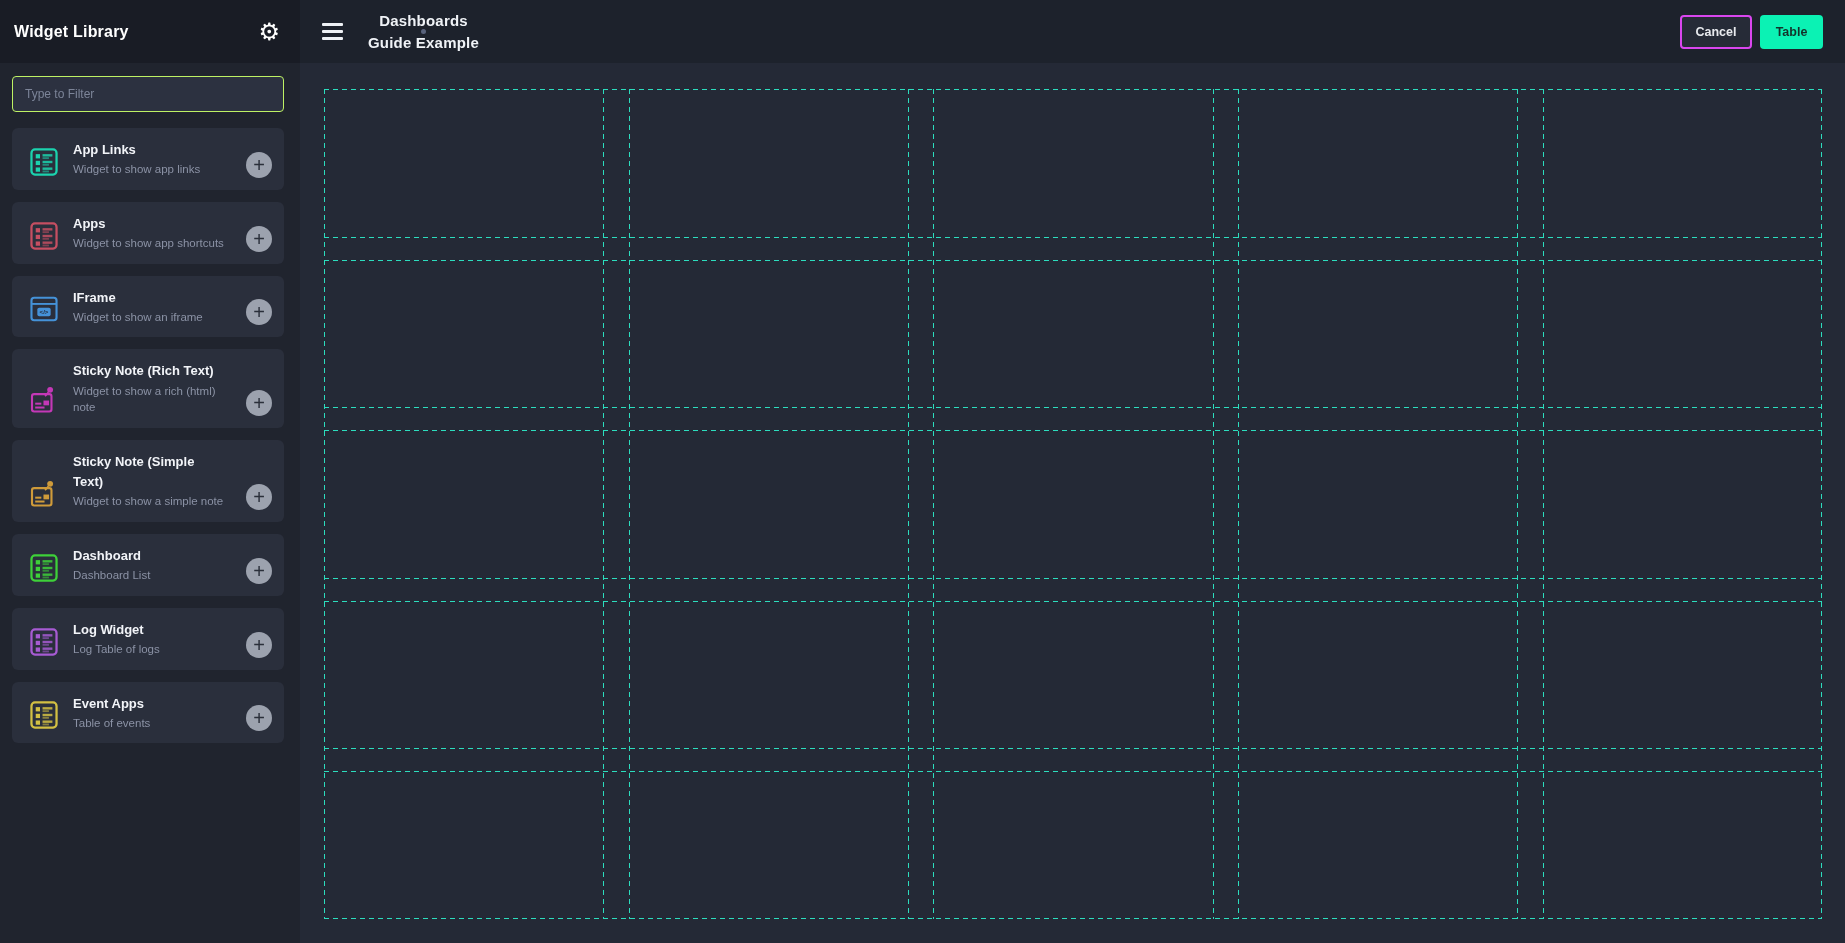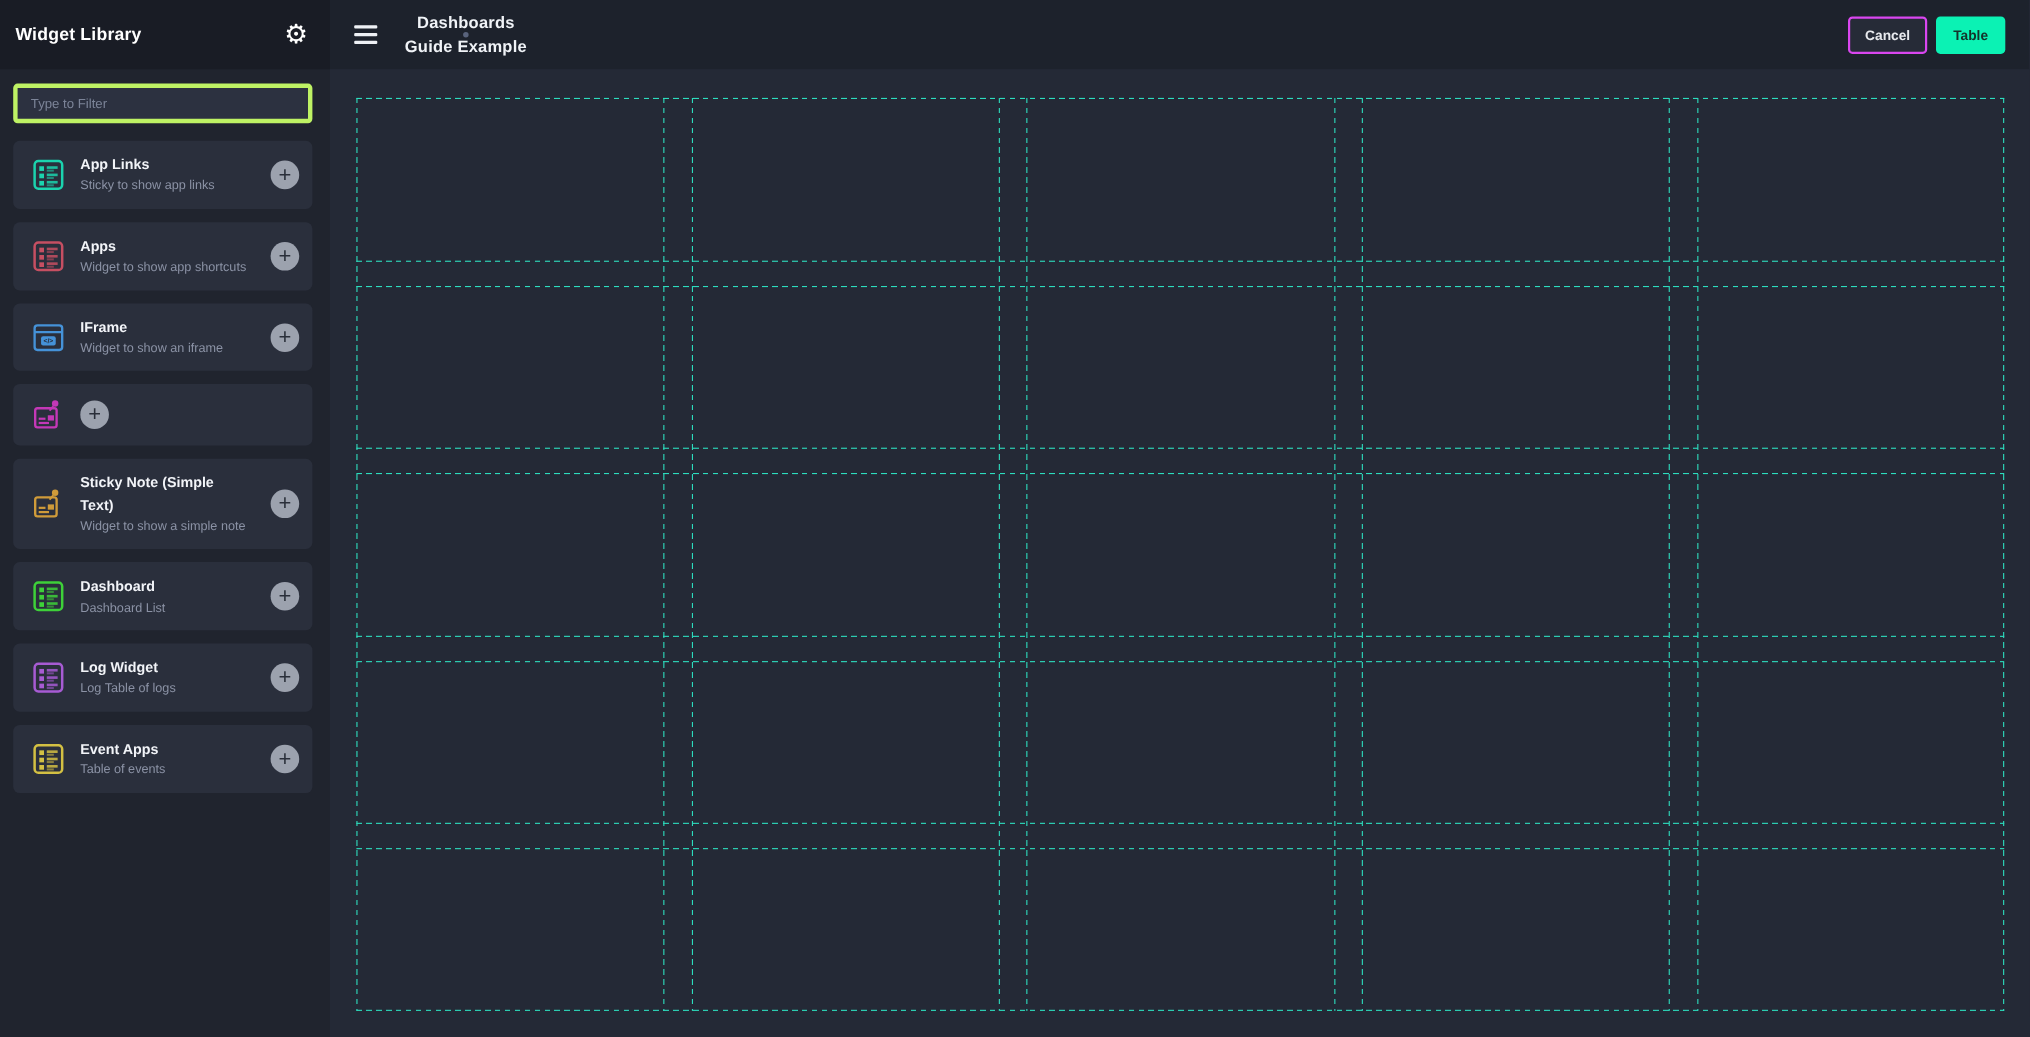--- a/index.html
+++ b/index.html
@@ -7,26 +7,26 @@
               font-family:"Liberation Sans", sans-serif; }
   .app { display:flex; width:1845px; height:943px; }
 
   
   .sidebar { width:300px; flex:0 0 300px; background:#20242e; display:flex; flex-direction:column; }
   .sidebar-header { height:63px; flex:0 0 63px; background:#191c25; display:flex; align-items:center;
                     padding:0 20px 0 14px; }
   .sidebar-title { color:#ffffff; font-size:16px; font-weight:700; letter-spacing:.2px; }
   .gear { margin-left:auto; color:#ffffff; font-size:24px; line-height:1; cursor:pointer; }
   .sidebar-body { flex:1; padding:13px 16px 12px 12px; overflow:hidden; }
-  .filter-input { width:272px; height:36px; background:#2c3140; border:4px solid #bef264; border-radius:4px;
+  .filter-input { width:272px; height:36px; background:#2c3140; border:1px solid #bef264; border-radius:4px;
                   color:#d4d8e2; font-size:12px; padding:0 12px; outline:none;
                   font-family:"Liberation Sans", sans-serif; }
   .filter-input::placeholder { color:#7c8498; }
   .widget-list { margin-top:16px; display:flex; flex-direction:column; gap:12px; }
-  .widget-card { width:272px; background:#2a2f3c; border-radius:6px; display:flex; align-items:center;
+  .widget-card { width:272px; background:#2a2f3c; border-radius:6px; display:flex; align-items:flex-end;
                  padding:12px 12px 12px 16px; cursor:pointer; }
   .widget-icon { flex:0 0 32px; width:32px; height:32px; margin-right:13px; display:flex;
                  align-items:center; justify-content:center; }
   .widget-text { flex:1; min-width:0; padding-right:6px; }
   .widget-title { color:#f2f4f8; font-size:13px; font-weight:700; line-height:1.55; }
   .widget-desc { color:#8b92a5; font-size:11.5px; line-height:1.45; margin-top:1px; }
   .widget-card:nth-child(5) .widget-title { max-width:130px; }
   .add-btn { flex:0 0 26px; width:26px; height:26px; border-radius:50%; border:none; background:#9ca2ae;
              color:#2a2f3a; font-size:20px; font-weight:400; line-height:24px; text-align:center;
              cursor:pointer; font-family:"Liberation Sans", sans-serif; padding:0; }
@@ -79,21 +79,21 @@
                   <rect x="10.9" y="11.1" width="7.4" height="1.8" opacity=".85"></rect>
                   <rect x="10.9" y="13.4" width="4.8" height="1.4" opacity=".55"></rect>
       <rect x="5.8" y="16.1" width="3.2" height="3.2"></rect>
                   <rect x="10.9" y="16.1" width="7.4" height="1.8" opacity=".85"></rect>
                   <rect x="10.9" y="18.4" width="4.8" height="1.4" opacity=".55"></rect>
     </g>
               </svg>
             </span>
             <div class="widget-text">
               <div class="widget-title">App Links</div>
-              <div class="widget-desc">Sticky to show app links</div>
+              <div class="widget-desc">Widget to show app links</div>
             </div>
             <button class="add-btn">+</button>
           </div>
           <div class="widget-card">
             <span class="widget-icon">
               <svg viewBox="0 0 24 24" width="32" height="32">
     <rect x="2.6" y="2.6" width="18.8" height="18.8" rx="2.6" fill="none" stroke="#c64f62" stroke-width="1.7"></rect>
     <g fill="#c64f62">
       <rect x="5.8" y="6.1" width="3.2" height="3.2"></rect>
                   <rect x="10.9" y="6.1" width="7.4" height="1.8" opacity=".85"></rect>
@@ -134,20 +134,24 @@
     <rect x="3" y="7.6" width="14.6" height="13" rx="1.6" fill="none" stroke="#c438b7" stroke-width="1.6"></rect>
     <circle cx="16.6" cy="4.4" r="2.2" fill="#c438b7"></circle>
     <line x1="15.4" y1="6.1" x2="12.8" y2="9.2" stroke="#c438b7" stroke-width="1.3"></line>
     <g fill="#c438b7">
                   <rect x="11.6" y="12.4" width="4.2" height="3.6"></rect>
                   <rect x="5.4" y="14" width="4.6" height="1.5"></rect>
                   <rect x="5.4" y="16.9" width="7" height="1.5"></rect>
                 </g>
               </svg>
             </span>
+            <div class="widget-text">
+              <div class="widget-title">Sticky Note (Rich Text)</div>
+              <div class="widget-desc">Widget to show a rich (html) note</div>
+            </div>
             <button class="add-btn">+</button>
           </div>
           <div class="widget-card">
             <span class="widget-icon">
               <svg viewBox="0 0 24 24" width="32" height="32">
     <rect x="3" y="7.6" width="14.6" height="13" rx="1.6" fill="none" stroke="#cf9b3a" stroke-width="1.6"></rect>
     <circle cx="16.6" cy="4.4" r="2.2" fill="#cf9b3a"></circle>
     <line x1="15.4" y1="6.1" x2="12.8" y2="9.2" stroke="#cf9b3a" stroke-width="1.3"></line>
     <g fill="#cf9b3a">
                   <rect x="11.6" y="12.4" width="4.2" height="3.6"></rect>

